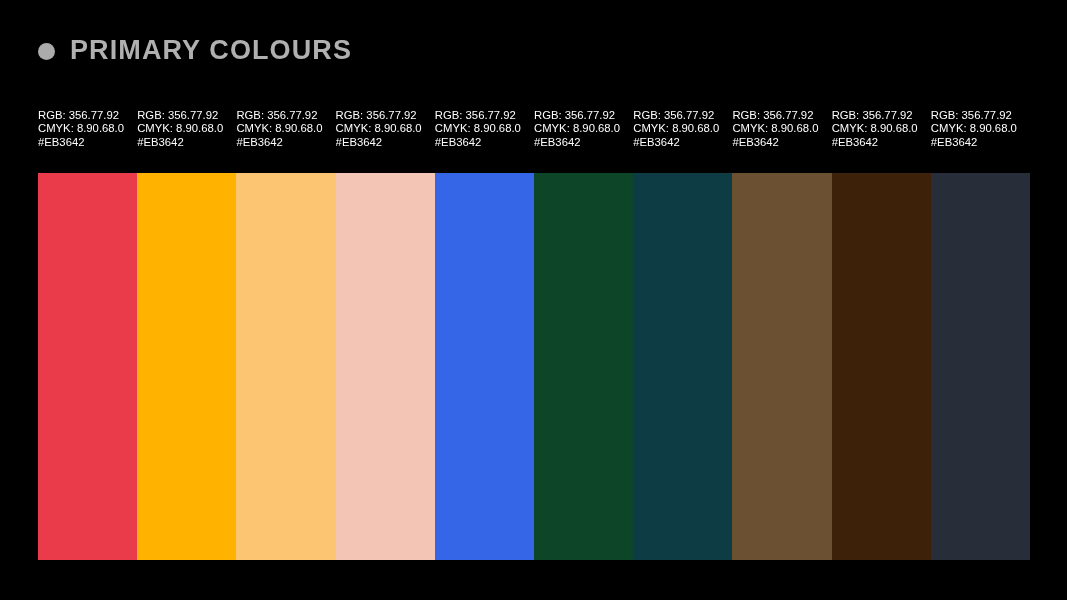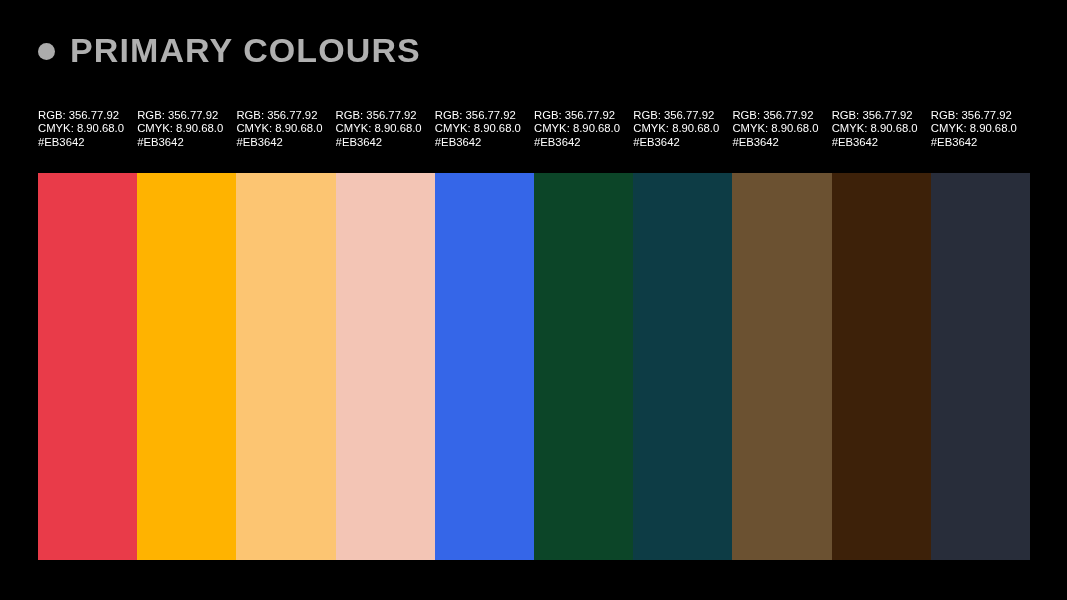--- a/index.html
+++ b/index.html
@@ -35,21 +35,21 @@
   .bullet-dot {
     width: 17px;
     height: 17px;
     border-radius: 50%;
     background: #ababab;
     flex: 0 0 auto;
     margin-top: 2px;
   }
   .page-title {
     color: #b0b0b0;
-    font-size: 34px;
+    font-size: 27px;
     font-weight: bold;
     letter-spacing: 1.1px;
     line-height: 1;
     white-space: nowrap;
   }
 
   
   .palette {
     position: absolute;
     left: 38px;

